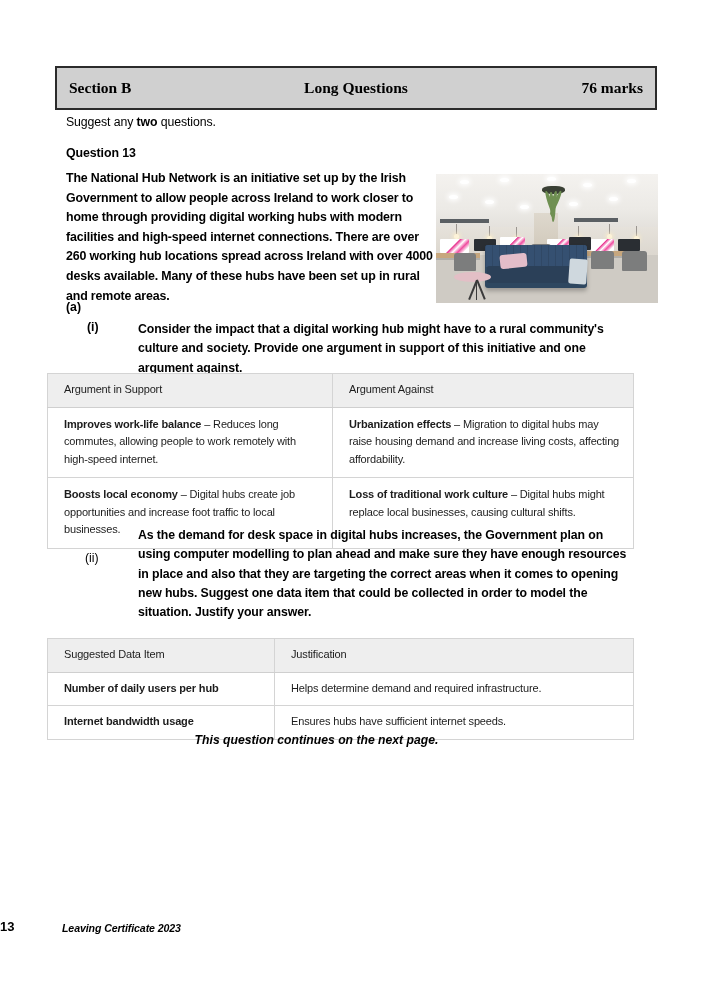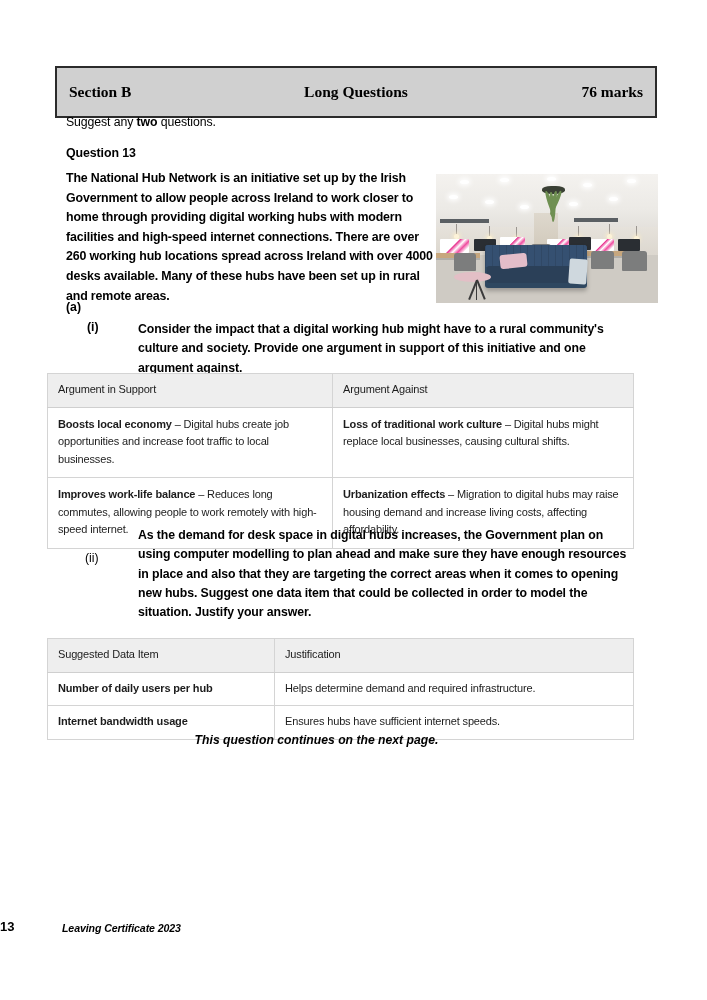--- a/index.html
+++ b/index.html
@@ -20,21 +20,21 @@
     inset: 0;
     background: #ffffff;
   }
 
   
   .section-bar {
     position: absolute;
     left: 55px;
     top: 66px;
     width: 602px;
-    height: 52px;
+    height: 44px;
     background: #d0d0d0;
     border: 2px solid #2b2b2b;
     box-sizing: border-box;
     display: flex;
     align-items: center;
   }
   .section-bar span {
     font-family: "Liberation Serif", serif;
     font-weight: bold;
     font-size: 15.5px;
@@ -213,21 +213,21 @@
   
   .ans-table {
     position: absolute;
     border-collapse: collapse;
     table-layout: fixed;
     font-size: 11px;
     color: #1c1c1c;
   }
   .ans-table td, .ans-table th {
     border: 1px solid #d4d4d4;
-    padding: 8px 10px 9px 10px;
+    padding: 8px 10px 9px 16px;
     text-align: left;
     vertical-align: top;
     line-height: 17.5px;
     font-weight: normal;
     letter-spacing: -0.15px;
   }
   .ans-table thead th {
     background: #eeeeee;
     border-bottom: 1px solid #cfcfcf;
     padding-top: 7px;
@@ -374,26 +374,26 @@
         <col class="c2">
       </colgroup>
     <thead>
       <tr>
         <th>Argument in Support</th>
         <th>Argument Against</th>
       </tr>
     </thead>
     <tbody>
         <tr>
+          <td><b>Improves work-life balance</b><span> – Reduces long commutes, allowing people to work remotely with high-speed internet.</span></td>
+          <td><b>Urbanization effects</b><span> – Migration to digital hubs may raise housing demand and increase living costs, affecting affordability.</span></td>
+        </tr>
+        <tr>
           <td><b>Boosts local economy</b><span> – Digital hubs create job opportunities and increase foot traffic to local businesses.</span></td>
           <td><b>Loss of traditional work culture</b><span> – Digital hubs might replace local businesses, causing cultural shifts.</span></td>
-        </tr>
-        <tr>
-          <td><b>Improves work-life balance</b><span> – Reduces long commutes, allowing people to work remotely with high-speed internet.</span></td>
-          <td><b>Urbanization effects</b><span> – Migration to digital hubs may raise housing demand and increase living costs, affecting affordability.</span></td>
         </tr>
       </tbody>
   </table>
 
   <div class="roman-ii">(ii)</div>
   <div class="part-ii-text"><span>As the demand for desk space in digital hubs increases, the Government plan on using computer modelling to plan ahead and make sure they have enough resources in place and also that they are targeting the correct areas when it comes to opening new hubs. Suggest </span><b>one</b><span> data item that could be collected in order to model the situation. Justify your answer.</span></div>
 
   <table class="ans-table" id="table-data-items">
     <colgroup>
         <col class="c1">

